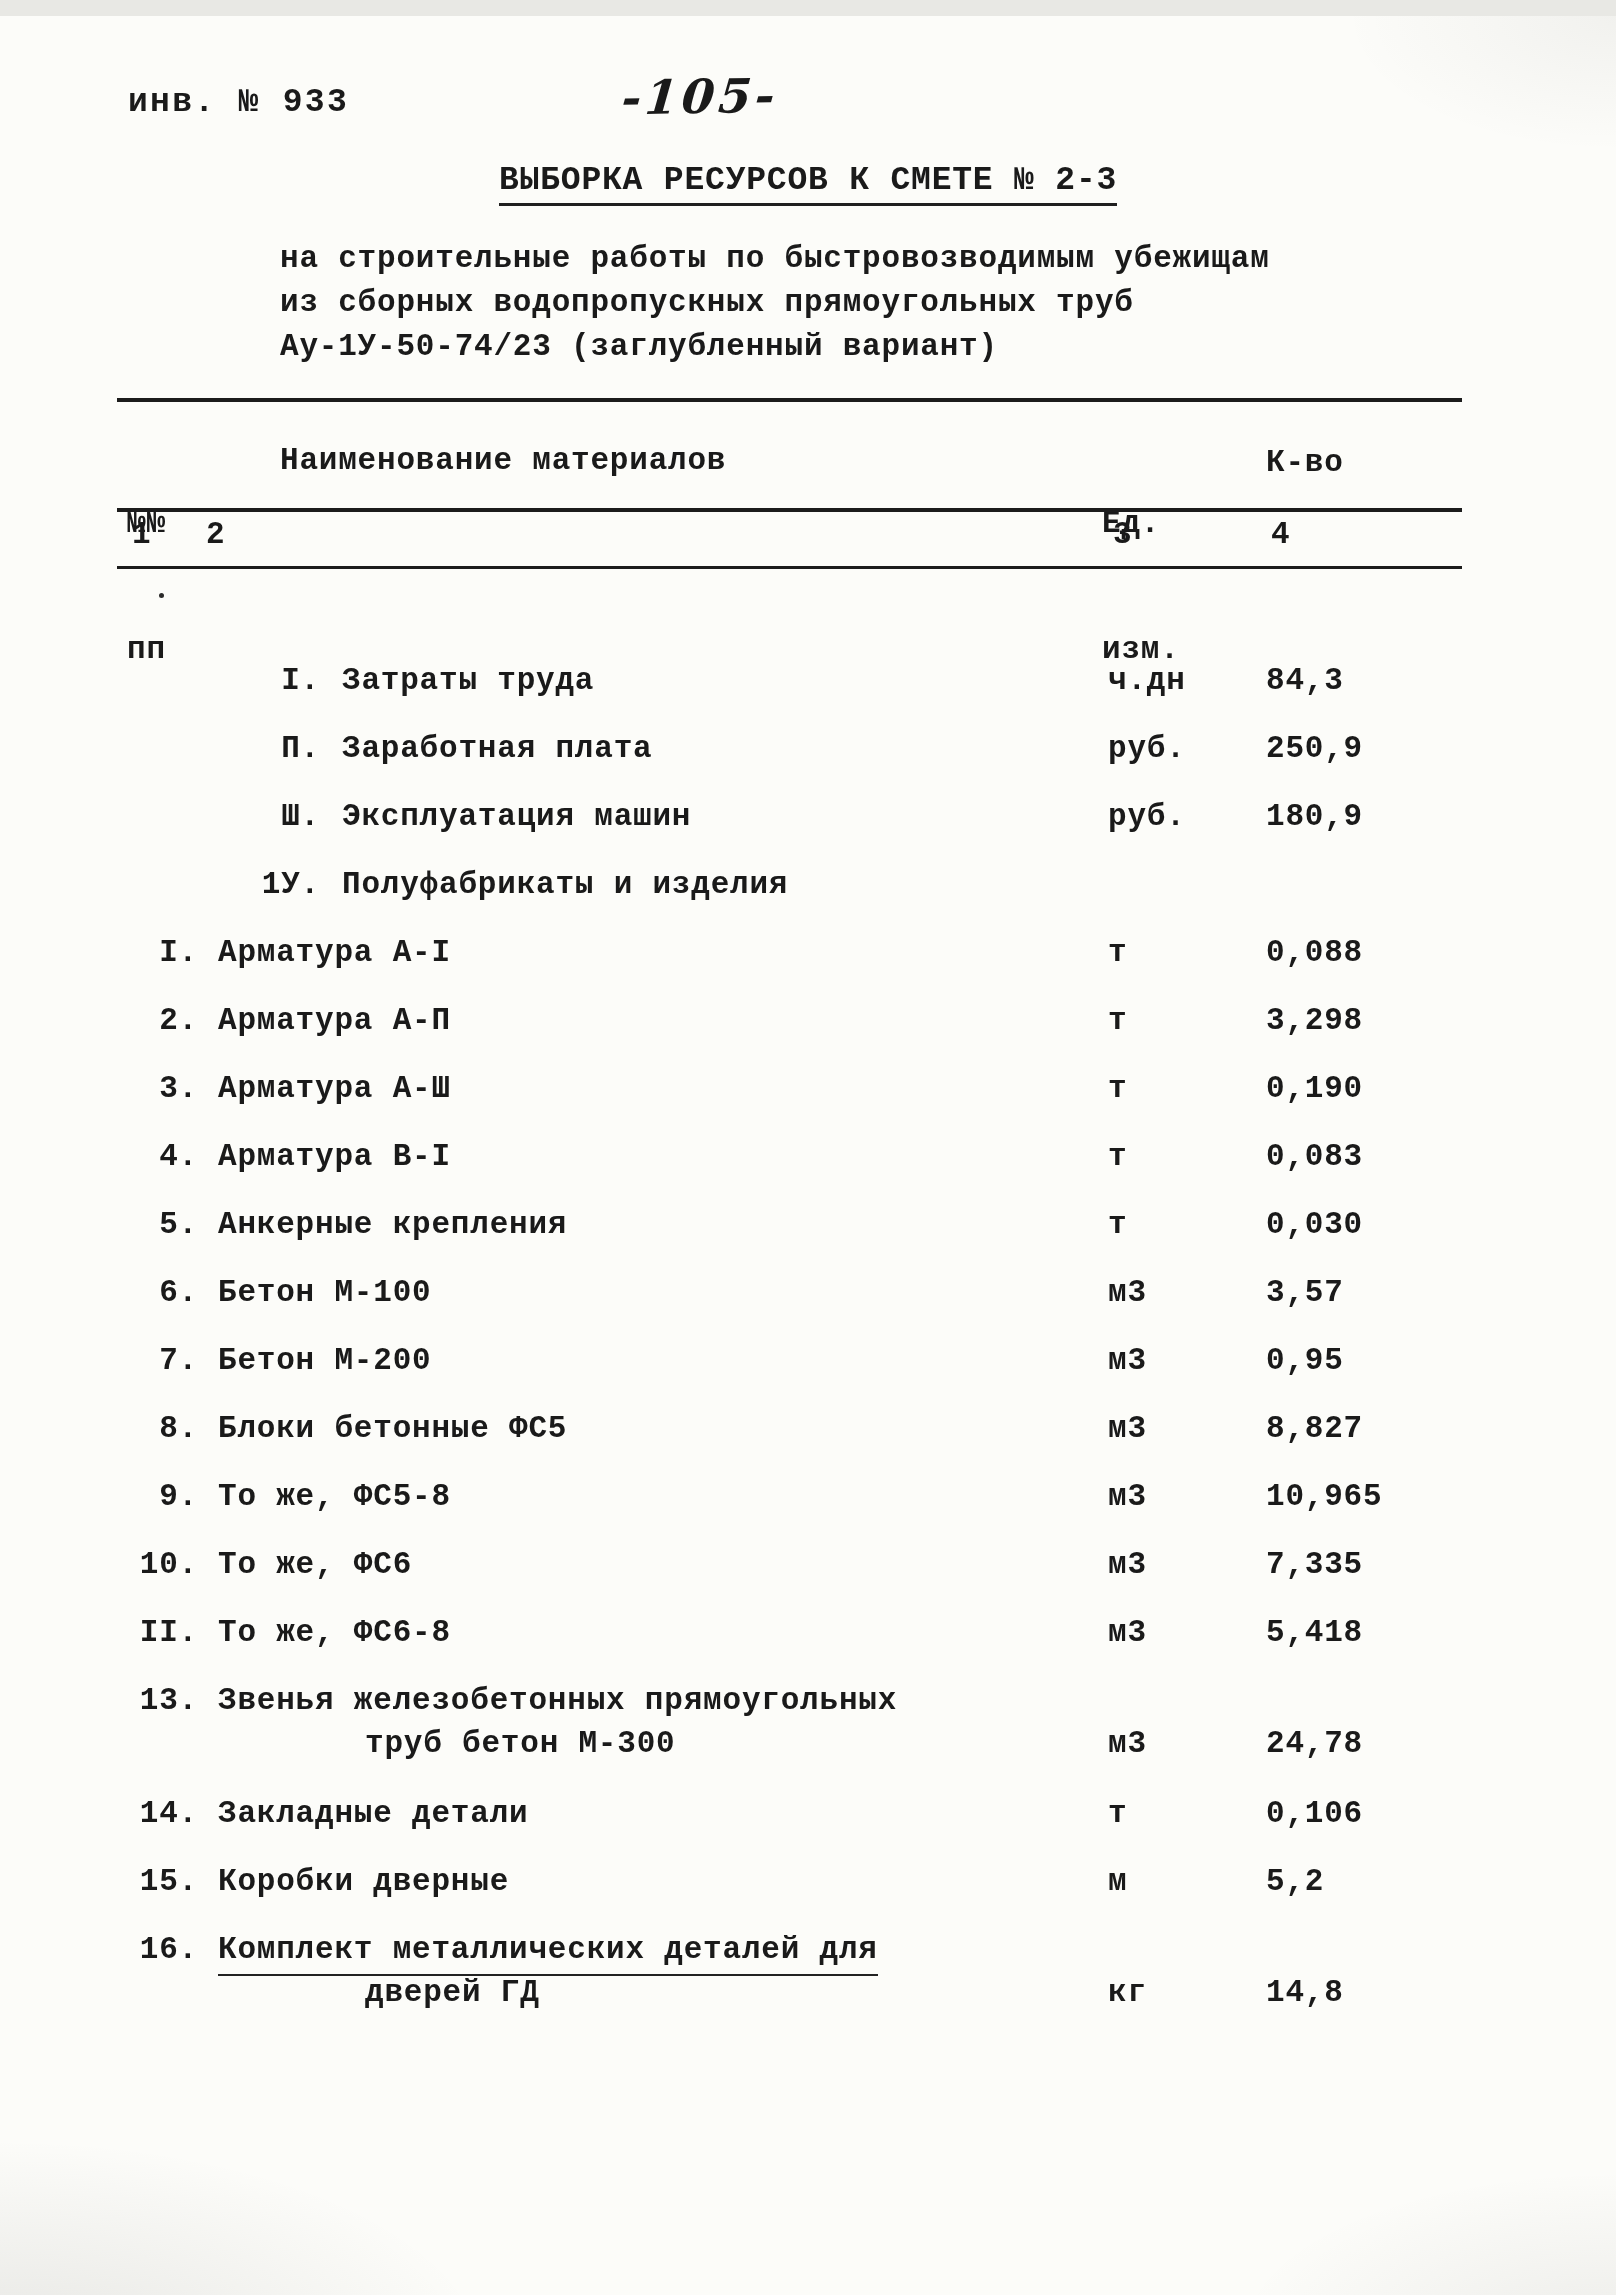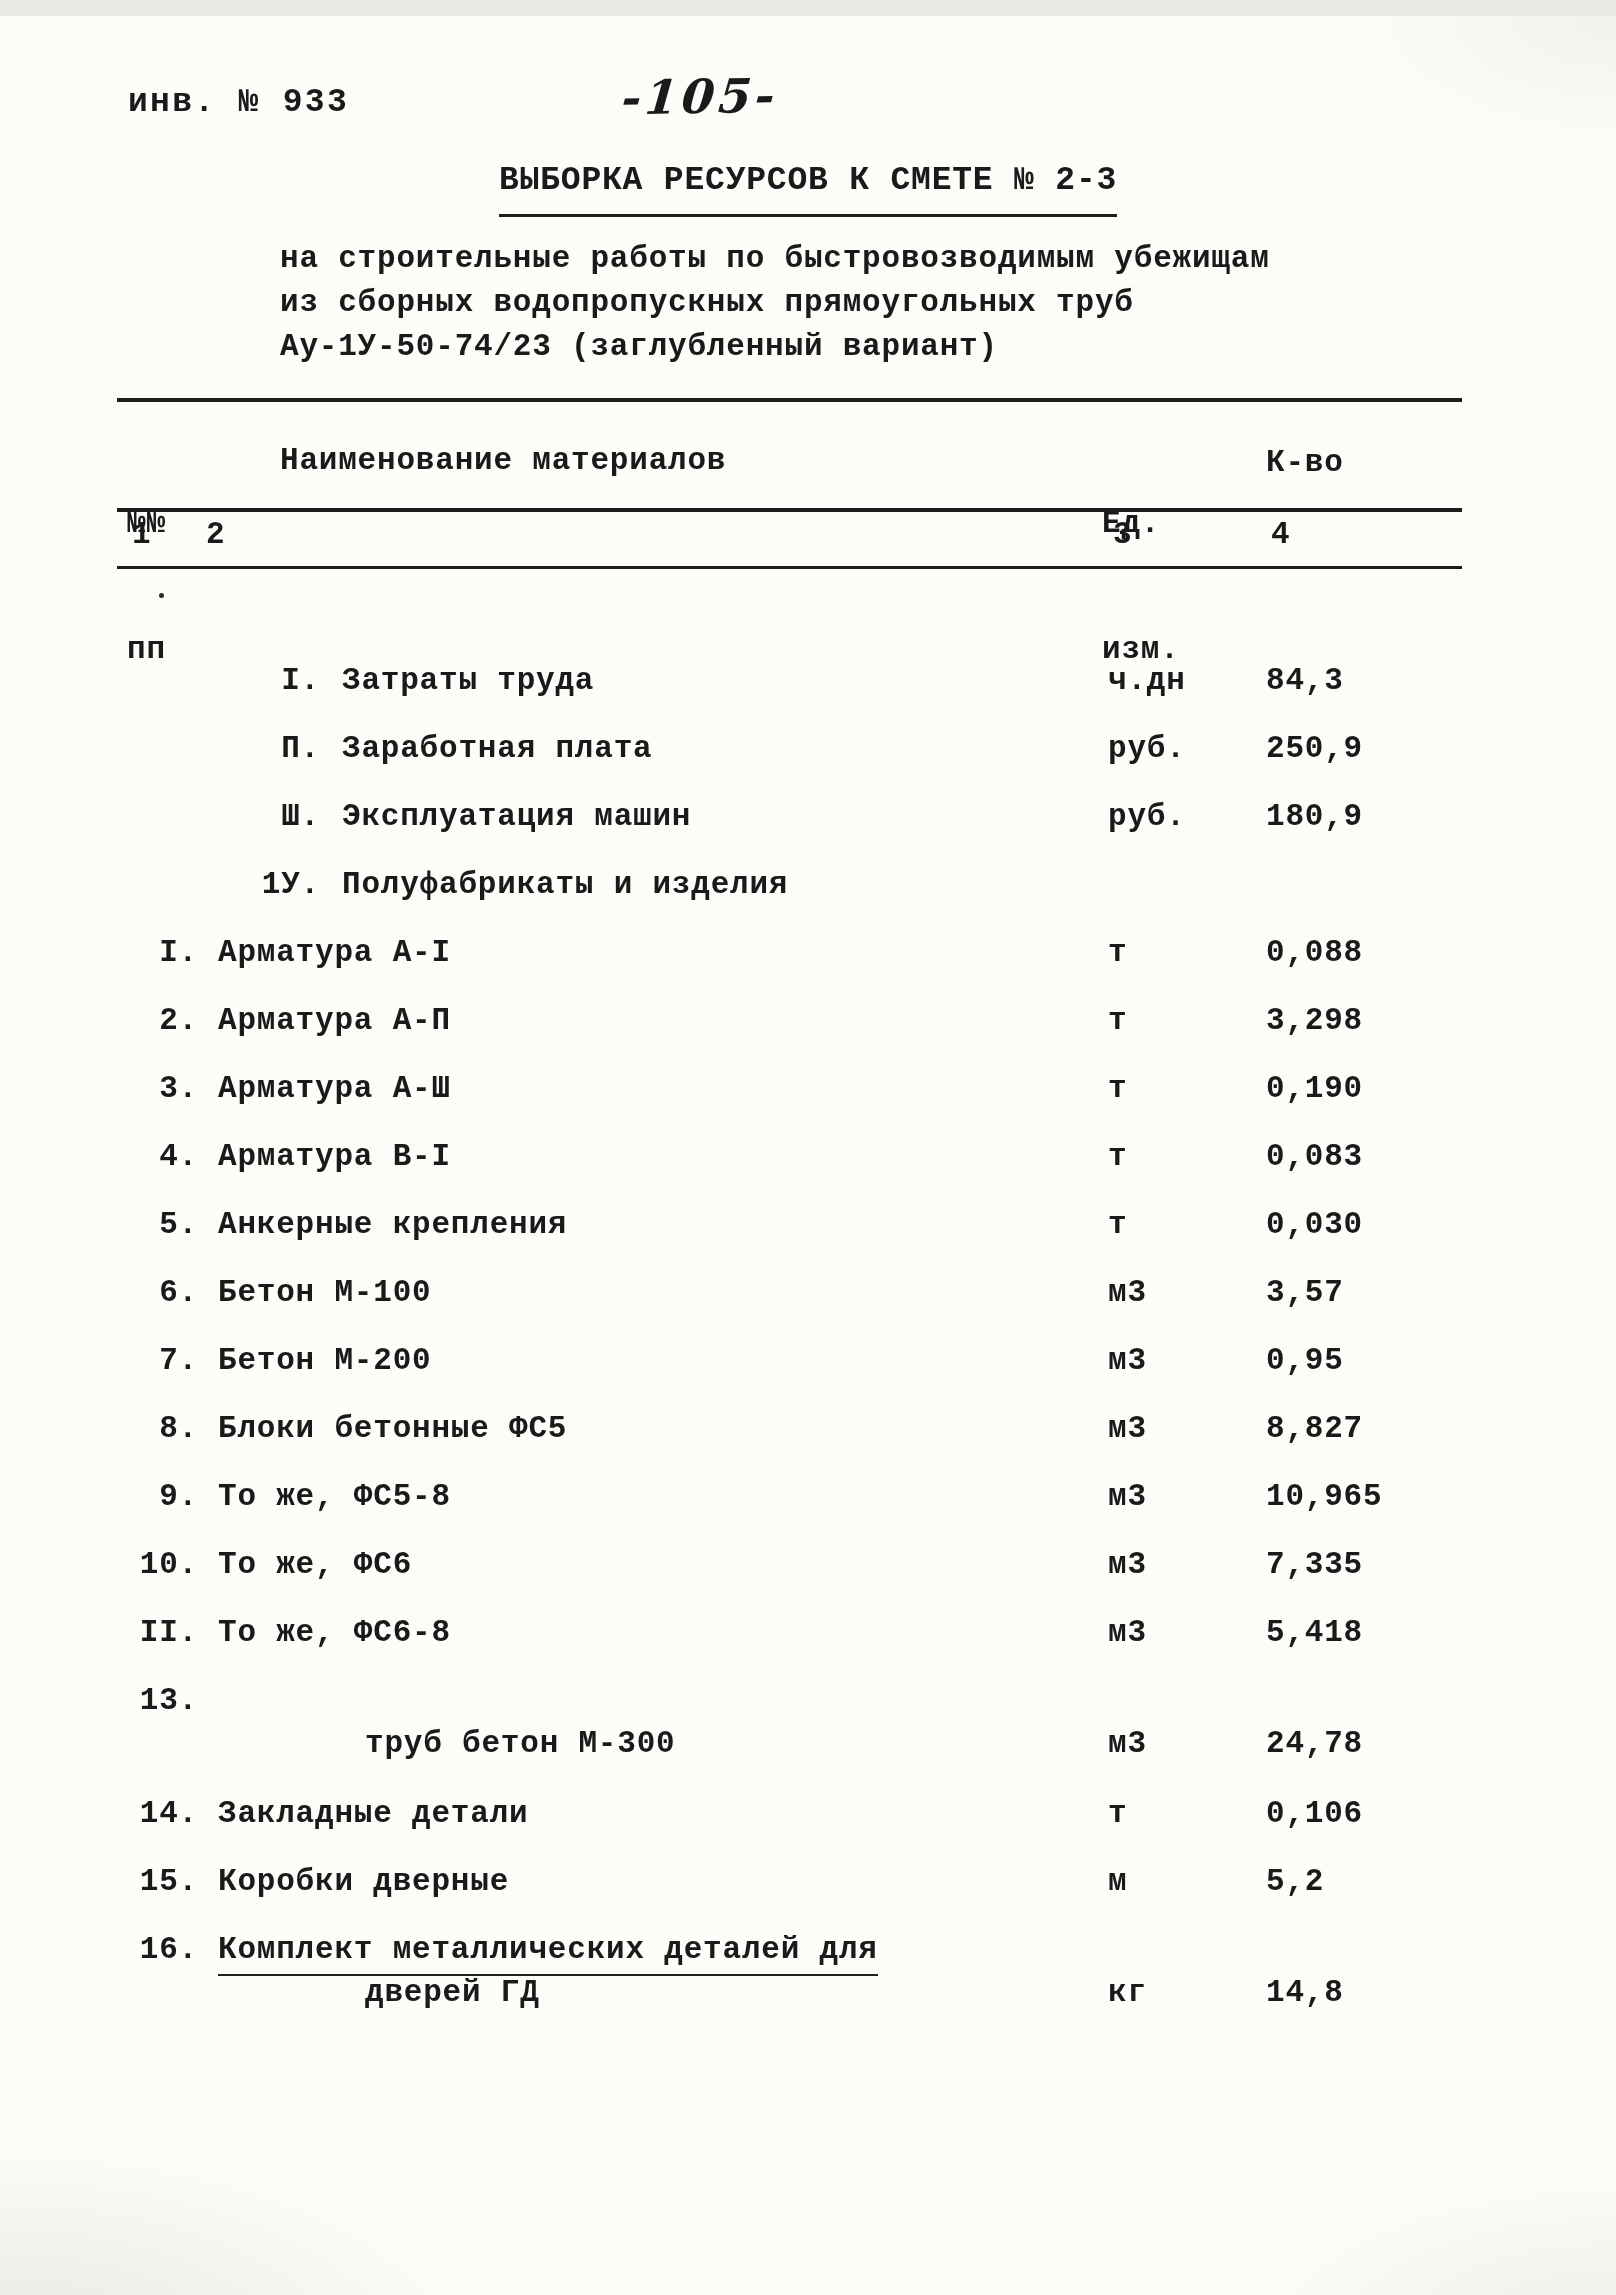--- a/index.html
+++ b/index.html
@@ -23,21 +23,21 @@
   }
   .pageno{
     position:absolute;left:622px;top:53px;
     font-family:"DejaVu Serif","Liberation Serif",serif;
     font-style:italic;font-size:47px;letter-spacing:3.9px;
     transform:skewX(-6deg) rotate(-1deg);white-space:nowrap;
   }
   .title{
     position:absolute;left:499px;top:146px;
     font-size:33px;letter-spacing:0.8px;white-space:nowrap;
-    border-bottom:3.1px solid #1f1f1f;padding-bottom:15px;
+    border-bottom:3.1px solid #1f1f1f;padding-bottom:4px;
   }
   .subtitle{
     position:absolute;left:280px;top:221px;
     font-size:31px;line-height:44px;letter-spacing:0.8px;white-space:nowrap;
   }
   .rule{position:absolute;left:117px;width:1345px;background:#1c1c1c;}
   .rule-1{top:382px;height:3.9px;}
   .rule-2{top:492px;height:3.9px;}
   .rule-3{top:550px;height:3.1px;}
   .hdr{position:absolute;font-size:31px;letter-spacing:0.8px;line-height:42px;white-space:pre;}
@@ -191,20 +191,21 @@
     <span class="c-qty">7,335</span>
   </div>
       <div class="row">
     <span class="c-no">II.</span>
     <span class="c-name">То же, ФС6-8</span>
     <span class="c-unit">м3</span>
     <span class="c-qty">5,418</span>
   </div>
       <div class="row two">
     <span class="c-no">13.</span>
+    <span class="c-name">Звенья железобетонных прямоугольных</span>
 
   <div class="line2">
           <span class="c-name2">труб бетон М-300</span>
           <span class="c-unit">м3</span>
           <span class="c-qty">24,78</span>
         </div>
       </div>
       <div class="row">
     <span class="c-no">14.</span>
     <span class="c-name">Закладные детали</span>

